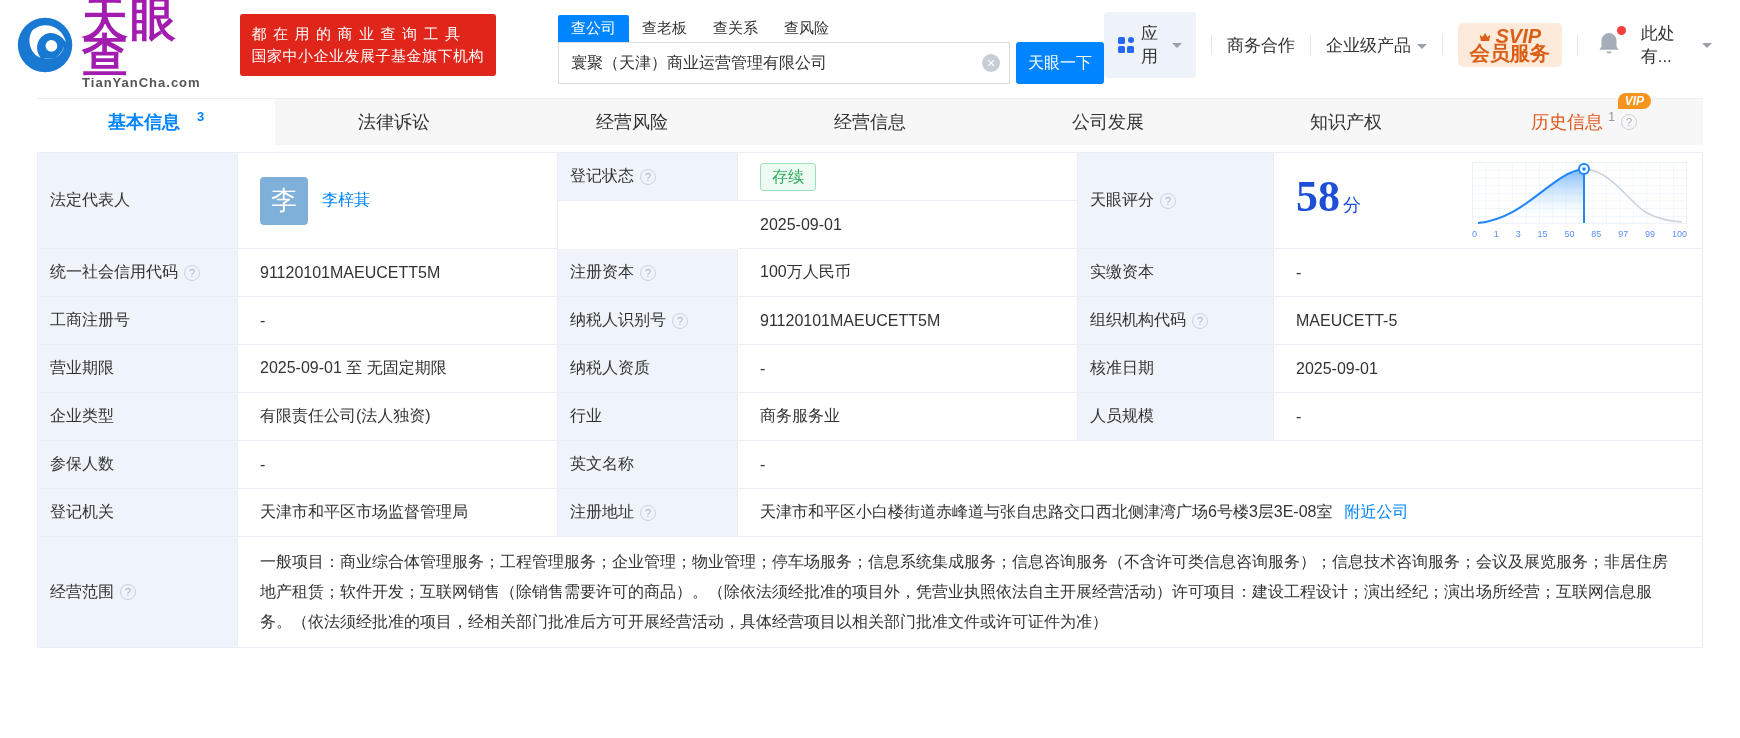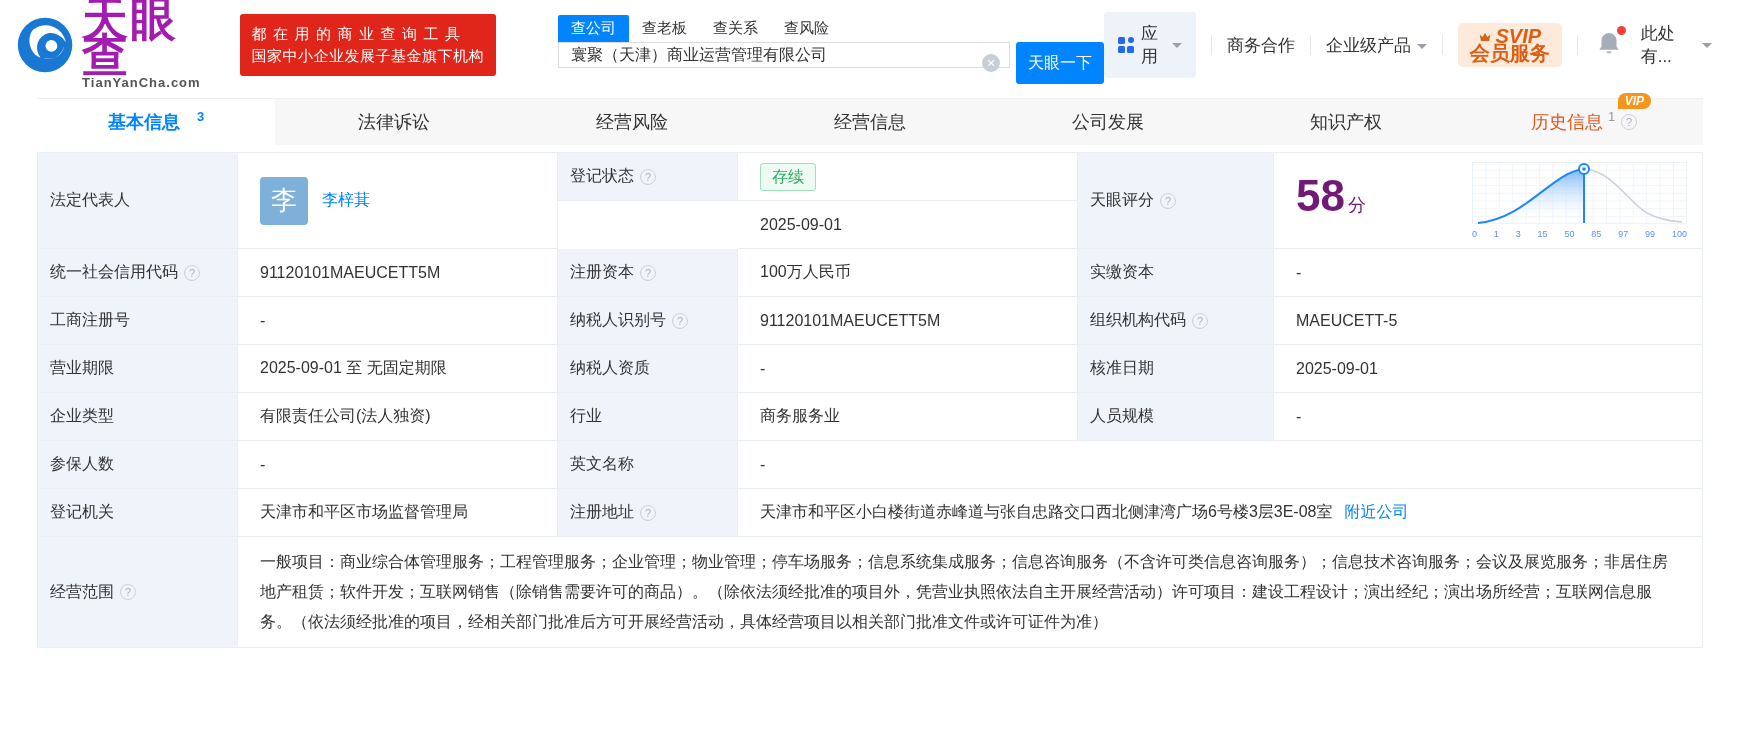--- a/index.html
+++ b/index.html
@@ -16,21 +16,21 @@
     padding:9px 12px; font-size:15px; line-height:22px; white-space:nowrap;}
   .slogan-l1 { letter-spacing:6.5px; }
   .slogan-l2 { letter-spacing:0.5px; }
 
   .search-wrap { margin-left:62px; margin-top:6px; }
   .search-tabs { display:flex; align-items:flex-end; height:30px; }
   .stab { font-size:15px; padding:4px 13px; color:#333; cursor:pointer; }
   .stab.active { background:#0084ff; color:#fff; border-radius:2px 2px 0 0; }
   .search-row { display:flex; }
   .input-box { position:relative; }
-  .input-box input { width:452px; height:26px; border:1px solid #d8dce3; outline:none;
+  .input-box input { width:452px; height:42px; border:1px solid #d8dce3; outline:none;
     font-size:16px; color:#333; padding:0 38px 0 12px;
     font-family:"Liberation Sans","DejaVu Sans",sans-serif;}
   .clear-btn { position:absolute; right:10px; top:12px; width:18px; height:18px; border-radius:50%;
     background:#c9ced6; color:#fff; font-size:11px; line-height:18px; text-align:center; cursor:pointer;}
   .search-btn { height:42px; width:88px; margin-left:6px; background:#0084ff; color:#fff;
     border:none; font-size:16px; border-radius:3px; cursor:pointer;
     font-family:"Liberation Sans","DejaVu Sans",sans-serif;}
 
   .top-right { margin-left:auto; display:flex; align-items:center; font-size:17px; }
   .apps-btn { display:flex; align-items:center; background:#eef2f9; border-radius:4px;
@@ -85,21 +85,21 @@
   .gc26{grid-column:2/7}
 
   .avatar { width:48px; height:48px; background:#7fb0d9; color:#fff; border-radius:4px;
     font-size:26px; display:flex; align-items:center; justify-content:center; flex:none;}
   a.link { color:#0084ff; text-decoration:none; cursor:pointer; }
   .legal-name { margin-left:14px; }
   .badge-green { color:#2fae5f; background:#eefbf2; border:1px solid #9fdfba; border-radius:3px;
     padding:3px 11px; font-size:16px; line-height:20px;}
 
   .score-cell { justify-content:space-between; padding:0 12px 0 44px; }
-  .score-num { color:#701a75; font-weight:700; font-size:44px; line-height:44px; }
+  .score-num { color:#1d4ed8; font-weight:700; font-size:44px; line-height:44px;font-family:Liberation Serif, serif; }
   .score-unit { font-size:18px; font-weight:400; margin-left:3px;}
   .chart-box { width:218px; }
   .chart-axis { display:flex; justify-content:space-between; font-size:9px; color:#5b8ff9;
     width:215px; margin-top:1px;}
 
   .scope-value { align-items:flex-start; padding:10px 30px 10px 22px; line-height:30px; display:block;}
   .addr-link { margin-left:12px; white-space:nowrap; }
 </style>
 </head>
 <body>

